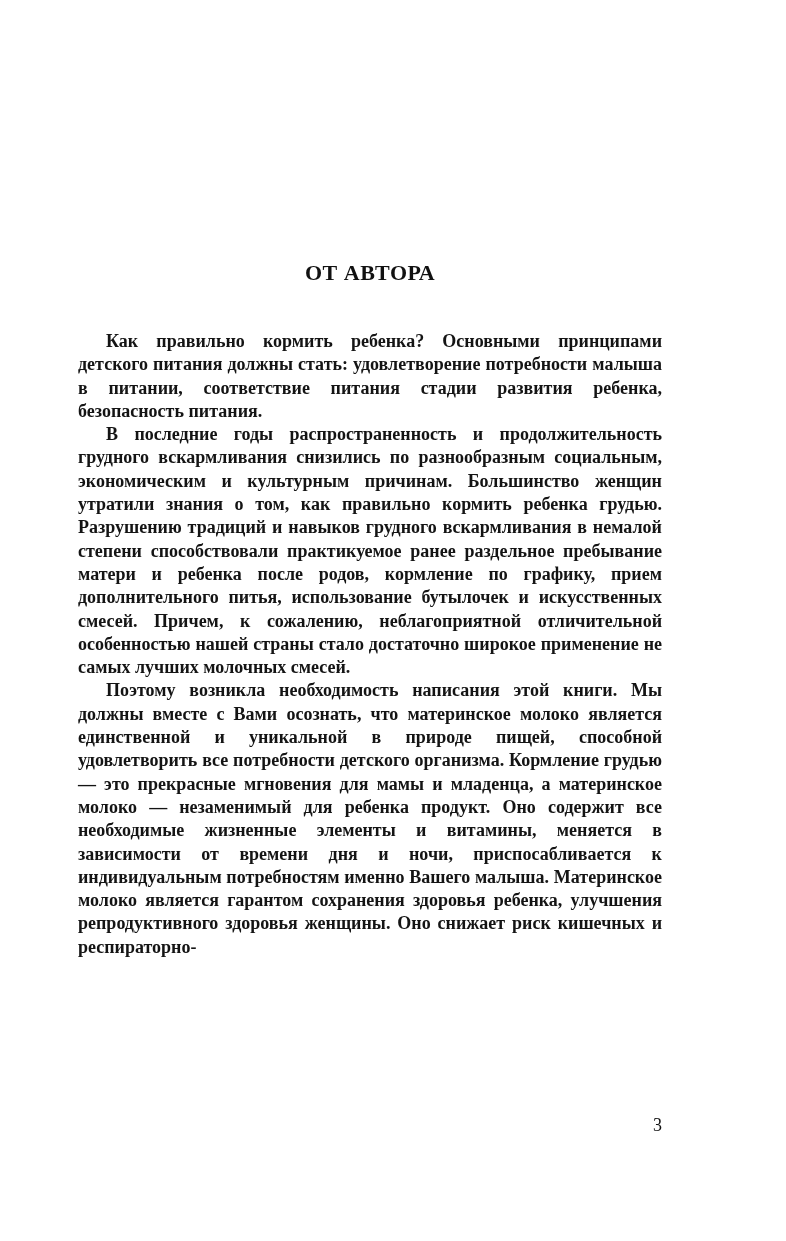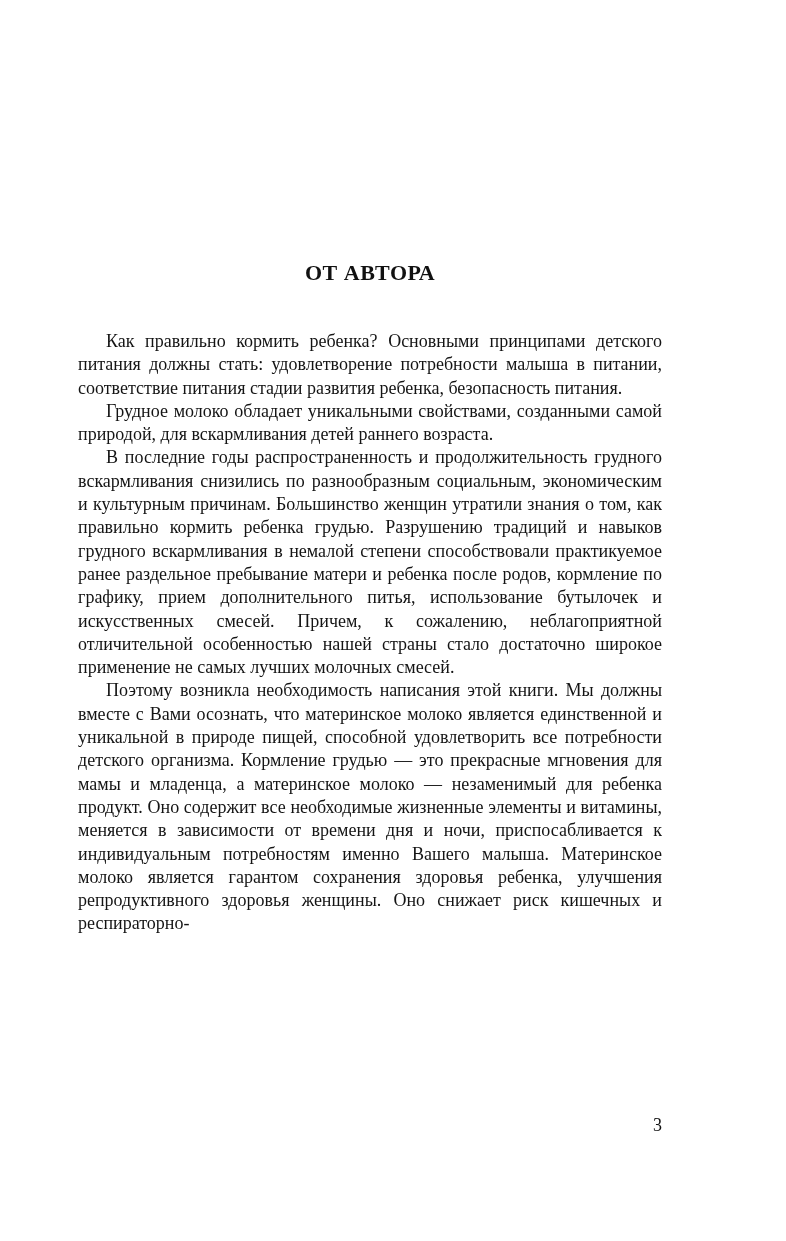--- a/index.html
+++ b/index.html
@@ -37,40 +37,40 @@
     width: 584px;
     font-size: 18px;
     line-height: 23.3px;
     text-align: justify;
     hyphens: auto;
     -webkit-hyphens: auto;
   }
   .body-text p {
     text-indent: 28px;
     margin: 0;
+    font-weight: bold;
   }
   .page-number {
     position: absolute;
     top: 1115px;
     left: 78px;
     width: 584px;
     text-align: right;
     font-size: 18px;
     color: #111111;
   }
 </style>
 </head>
 <body>
 
 <div class="page">
 
   <h1 class="title">ОТ АВТОРА</h1>
 
   <div class="body-text">
     <p>Как правильно кормить ребенка? Основными принципами детского питания должны стать: удовлетворение потребности малыша в питании, соответствие питания стадии развития ребенка, безопасность питания.</p>
-    <p>Грудное молоко обладает уникальными свойствами, созданными самой природой, для вскармливания детей раннего возраста.</p>
     <p>В последние годы распространенность и продолжительность грудного вскармливания снизились по разнообразным социальным, экономическим и культурным причинам. Большинство женщин утратили знания о том, как правильно кормить ребенка грудью. Разрушению традиций и навыков грудного вскармливания в немалой степени способствовали практикуемое ранее раздельное пребывание матери и ребенка после родов, кормление по графику, прием дополнительного питья, использование бутылочек и искусственных смесей. Причем, к сожалению, неблагоприятной отличительной особенностью нашей страны стало достаточно широкое применение не самых лучших молочных смесей.</p>
     <p>Поэтому возникла необходимость написания этой книги. Мы должны вместе с Вами осознать, что материнское молоко является единственной и уникальной в природе пищей, способной удовлетворить все потребности детского организма. Кормление грудью — это прекрасные мгновения для мамы и младенца, а материнское молоко — незаменимый для ребенка продукт. Оно содержит все необходимые жизненные элементы и витамины, меняется в зависимости от времени дня и ночи, приспосабливается к индивидуальным потребностям именно Вашего малыша. Материнское молоко является гарантом сохранения здоровья ребенка, улучшения репродуктивного здоровья женщины. Оно снижает риск кишечных и респираторно-</p>
   </div>
 
   <div class="page-number">3</div>
 
 </div>
 
 </body></html>

